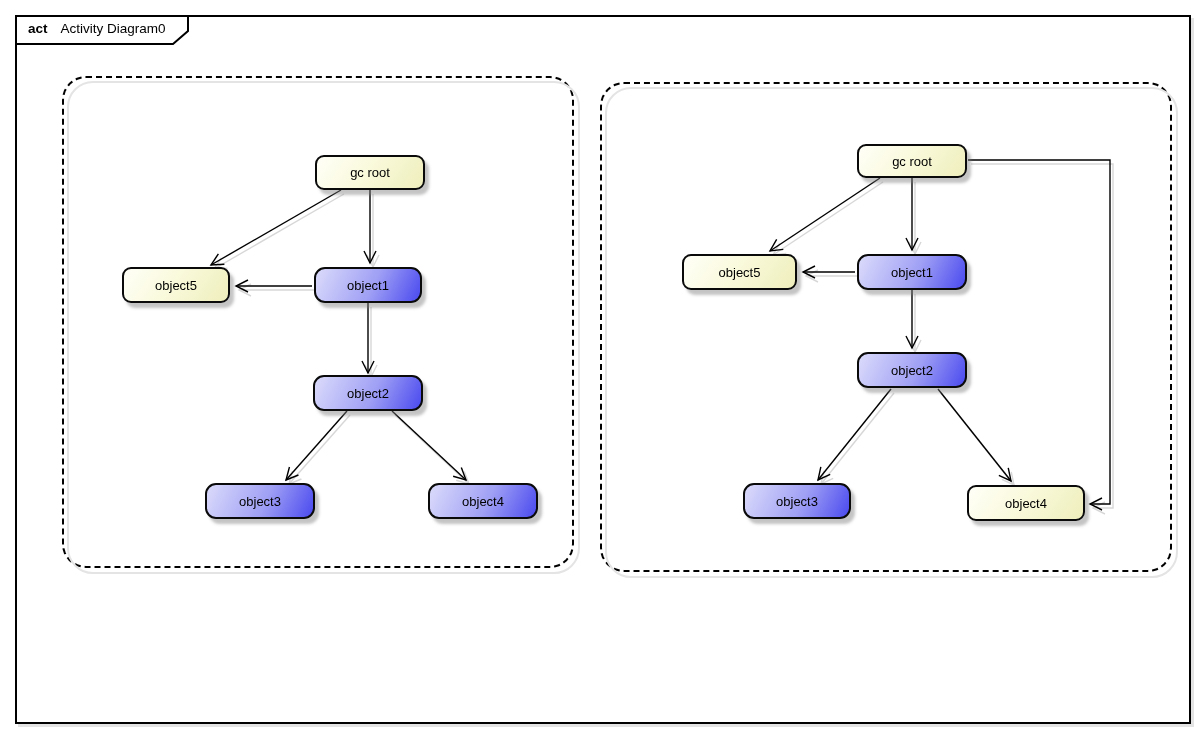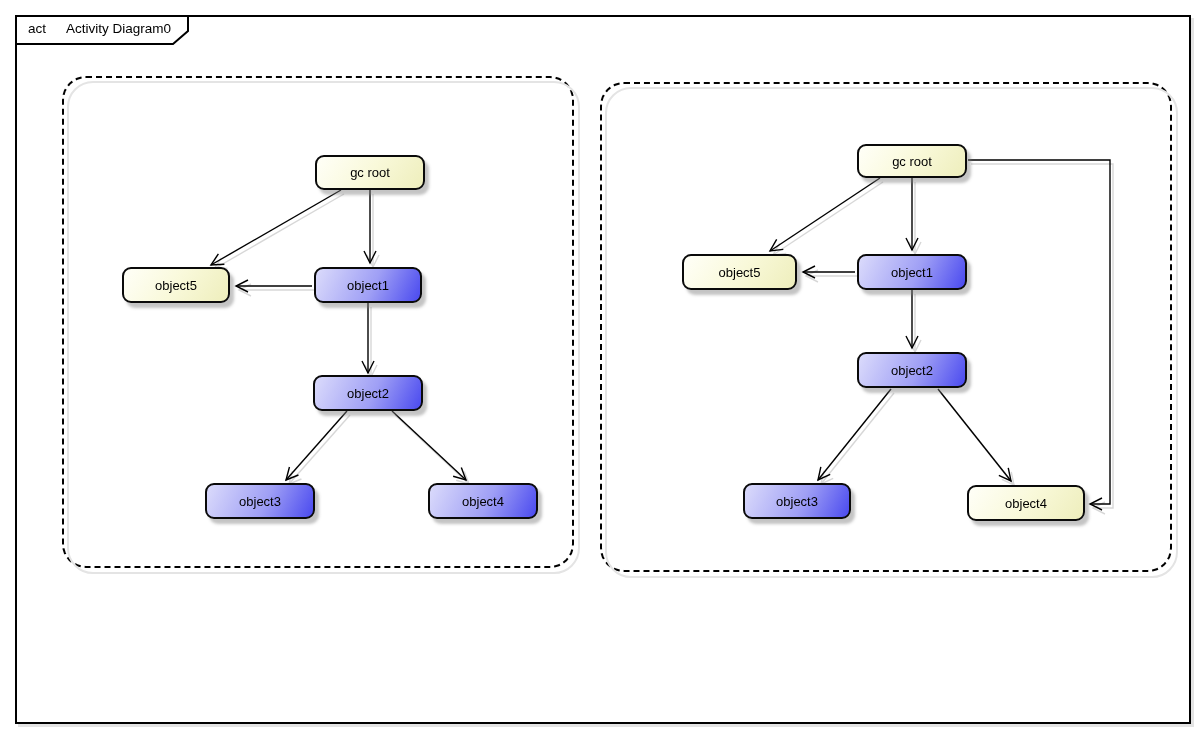--- a/index.html
+++ b/index.html
@@ -9,21 +9,21 @@
   
   .frame {
     position: absolute; left: 15px; top: 15px; width: 1172px; height: 705px;
     border: 2px solid #000; box-shadow: 3px 3px 0 0 #e3e3e3; background: transparent;
   }
   .frame-tab { position: absolute; left: -2px; top: -2px; width: 176px; height: 31px; }
   .frame-tab svg { position: absolute; left: 0; top: 0; }
   .frame-tab .tab-text {
     position: absolute; left: 13px; top: 6px; font-size: 13.5px; color: #000; white-space: nowrap;
   }
-  .tab-keyword { font-weight: normal; margin-right: 20px; }
+  .tab-keyword { font-weight: bold; margin-right: 13px; }
 
   
   .group {
     position: absolute; border: 2px dashed #000; border-radius: 24px; background: transparent;
   }
   .group .ghost {
     position: absolute; left: 3px; top: 3px; right: -8px; bottom: -8px;
     border: 2px solid #e4e4e4; border-radius: 26px; pointer-events: none;
   }
   .group-left  { left: 62px;  top: 76px; width: 508px; height: 488px; }
@@ -31,21 +31,21 @@
 
   
   .node {
     position: absolute; box-sizing: border-box;
     display: flex; align-items: center; justify-content: center;
     border: 2.5px solid #0a0a0a; border-radius: 9px;
     font-size: 13px; color: #000;
     box-shadow: 4px 5px 3px rgba(125,125,125,0.45);
   }
   .node.cream { background: linear-gradient(125deg, #fffff8 0%, #f9f9da 50%, #eeeebc 100%); }
-  .node.blue  { background: linear-gradient(115deg, #dededd 0%, #d9d9fb 2%, #9f9ff5 55%, #4a4aef 100%); }
+  .node.blue  { background: linear-gradient(115deg, #dededd 0%, #d9d9fb 2%, #9f9ff5 55%, #4a4aef 100%); border-radius: 11px; }
 
   
   .edges-svg { position: absolute; left: 0; top: 0; pointer-events: none; }
   .edges-svg path { pointer-events: stroke; }
   .edge-shadows path { pointer-events: none; }
 </style>
 </head>
 <body>
 
 <div class="canvas">

